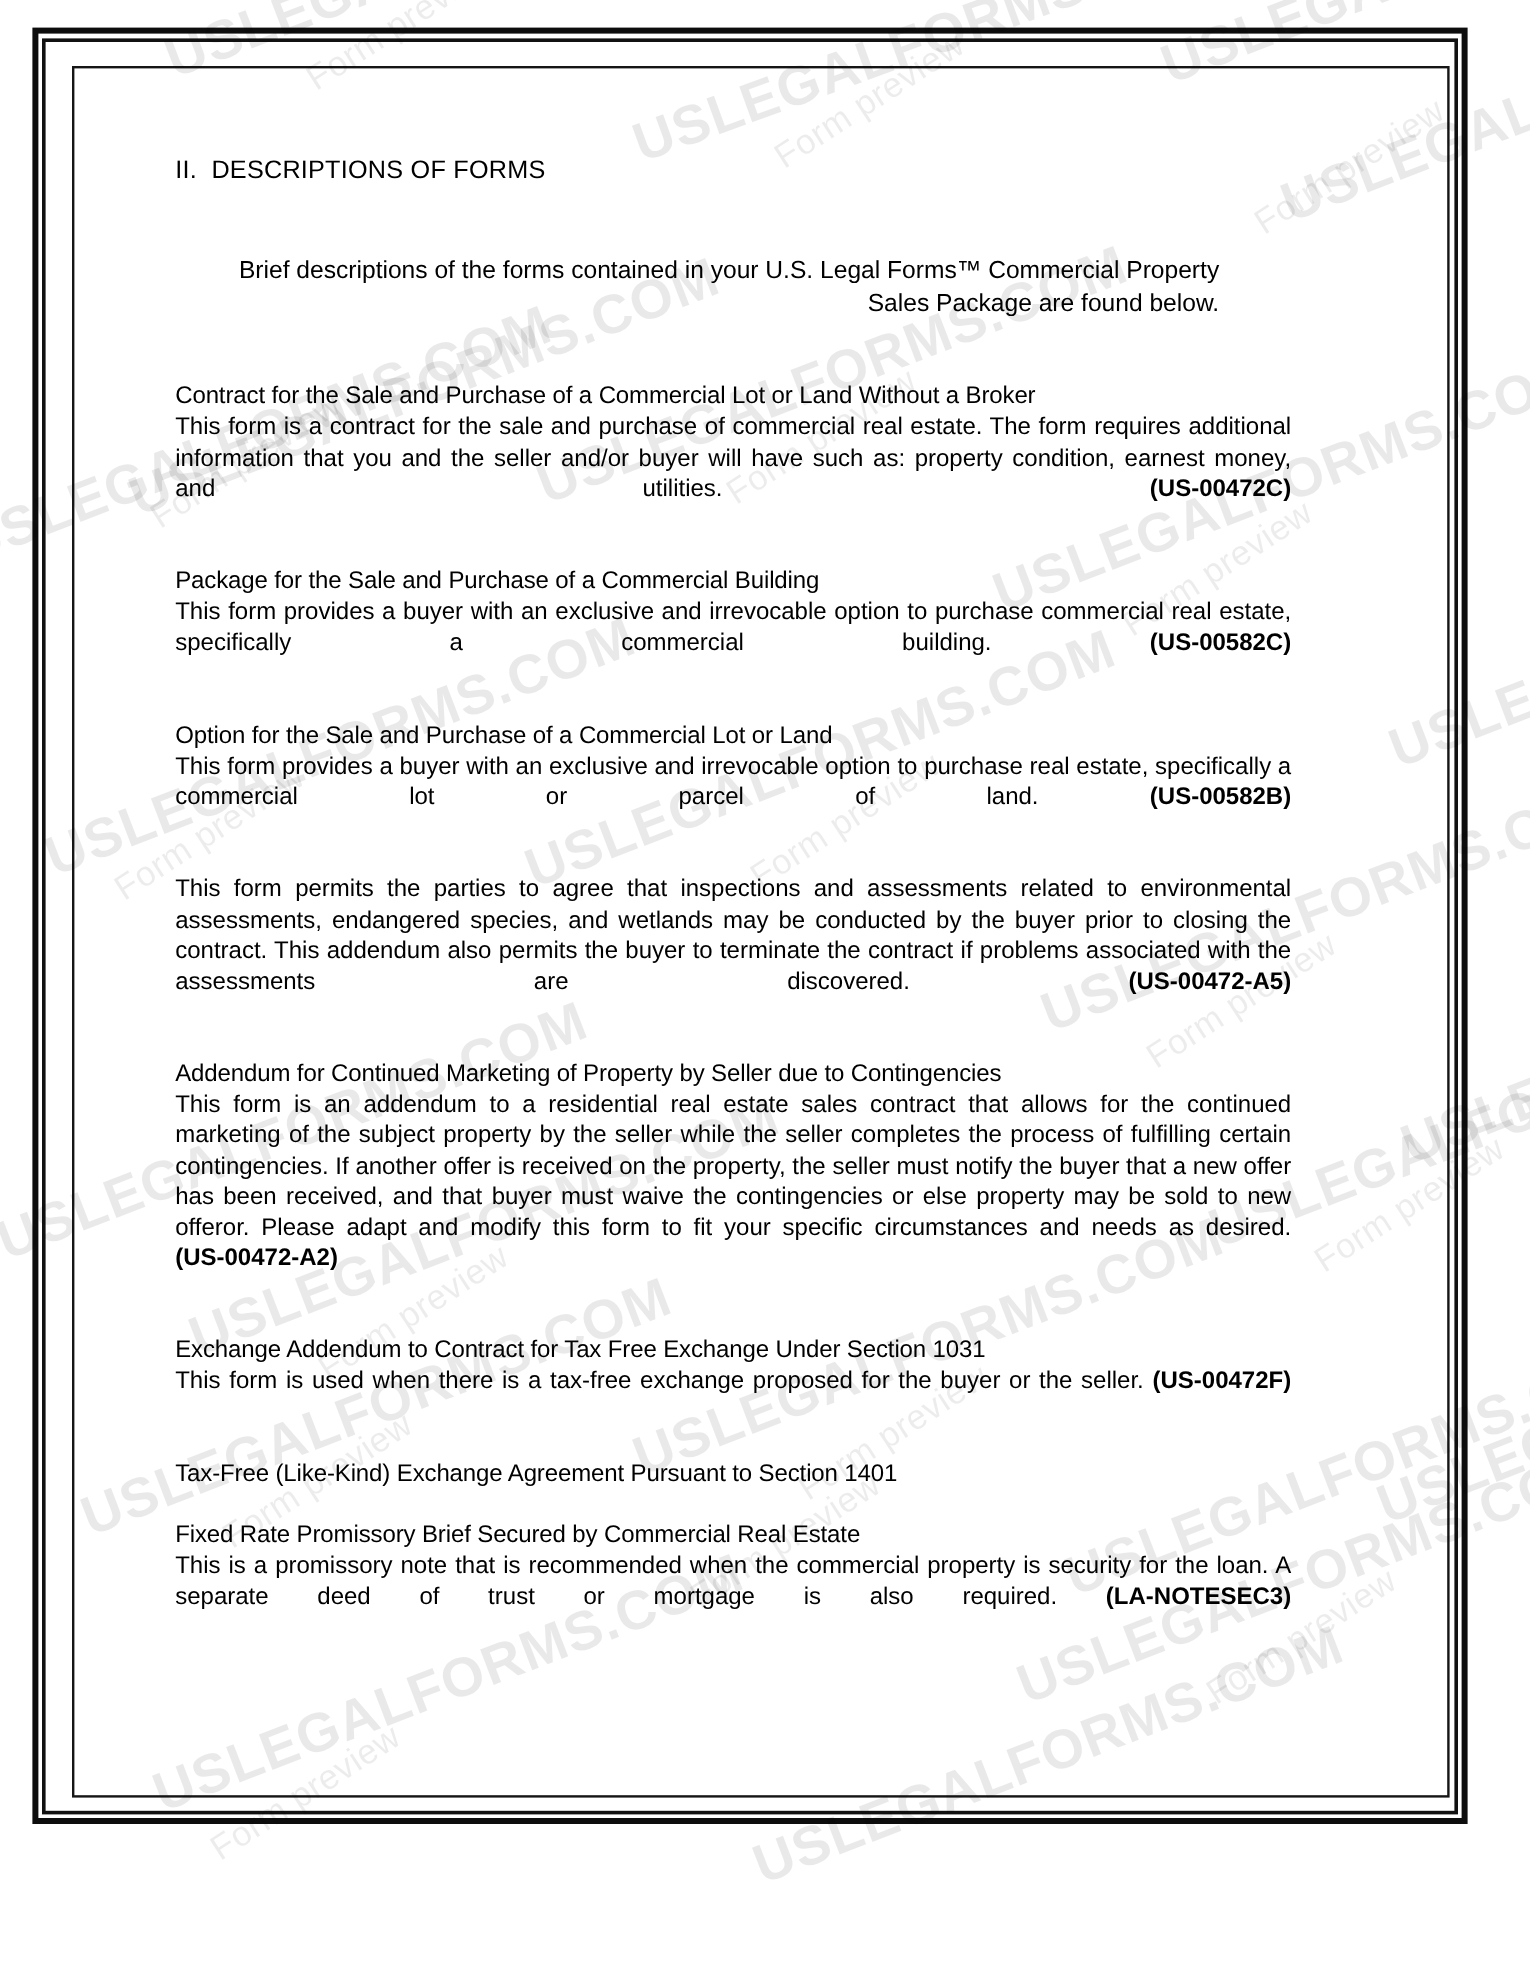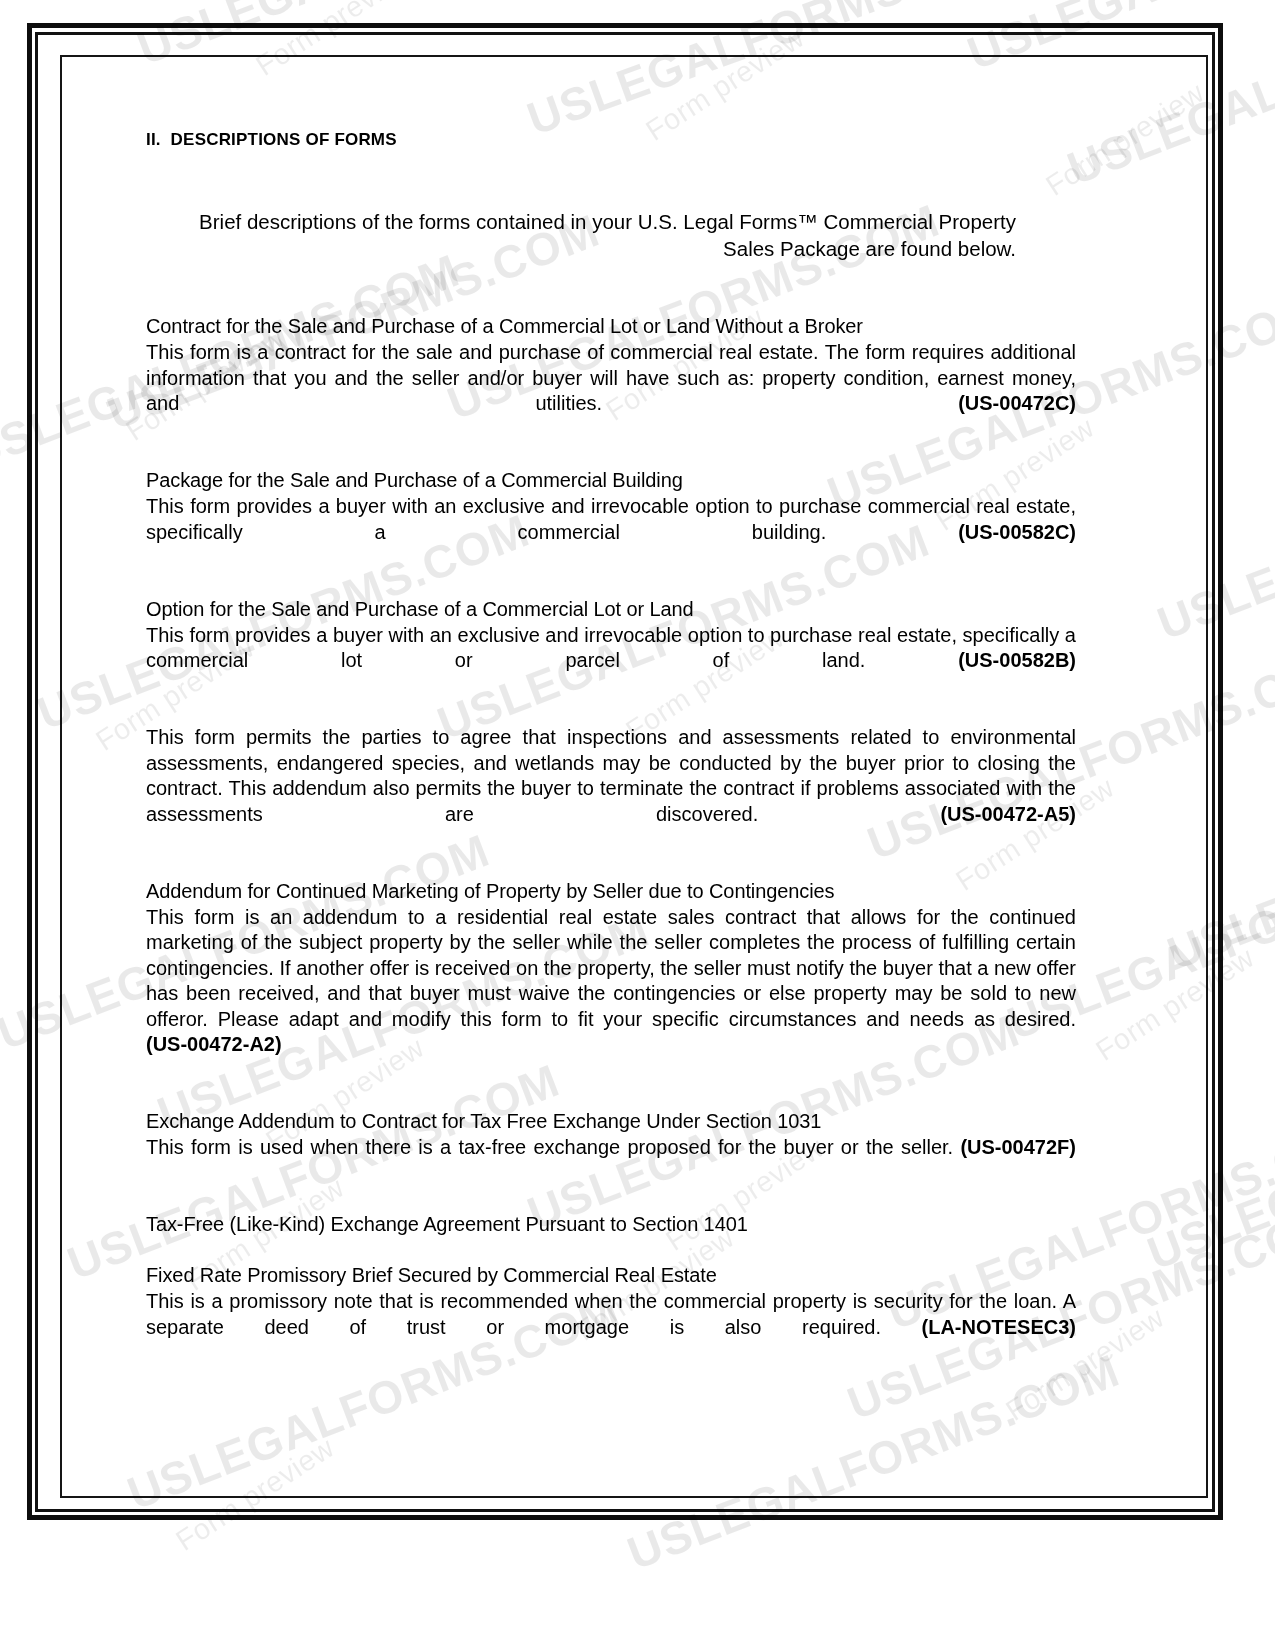--- a/index.html
+++ b/index.html
@@ -77,22 +77,22 @@
 
   
   .content {
     position: absolute;
     left: 146px;
     top: 130px;
     width: 930px;
     z-index: 2;
   }
   .doc-title {
-    font-size: 17px;
-    font-weight: bold;
+    font-size: 21px;
+    font-weight: normal;
     letter-spacing: 0.2px;
     margin: 0 0 58px 0;
     white-space: pre;
   }
   .intro {
     font-size: 20.5px;
     line-height: 27px;
     margin: 0 0 52px 0;
     width: 870px;
     text-align: right;

